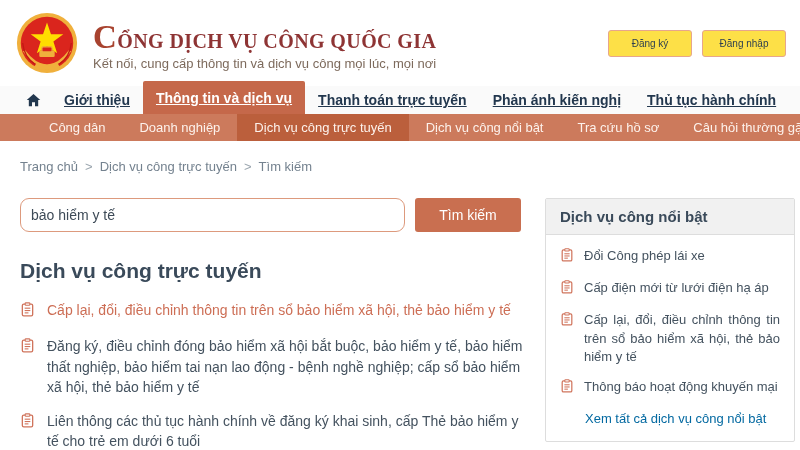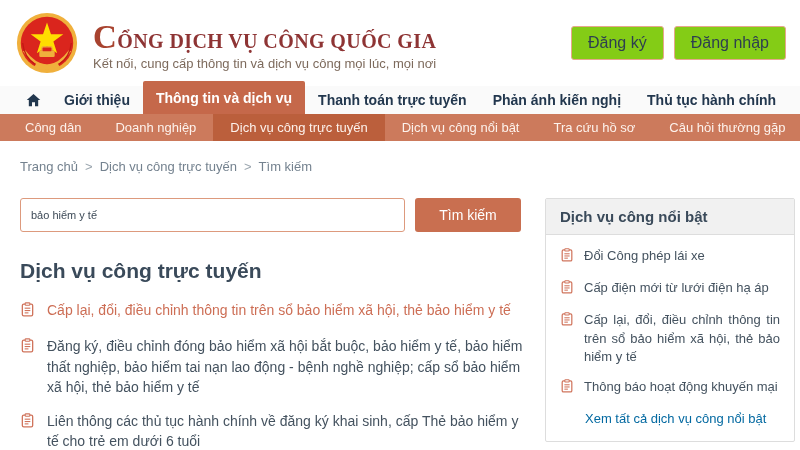--- a/index.html
+++ b/index.html
@@ -9,49 +9,49 @@
 
   
   .header { height: 86px; display: flex; align-items: center; padding: 0 14px 0 15px; background: #fff; }
   .emblem { width: 64px; height: 64px; flex: 0 0 auto; margin-right: 14px; }
   .brand { flex: 1 1 auto; padding-top: 4px; }
   .site-title { font-family: "Liberation Serif", serif; font-size: 20px; font-weight: 700;
     color: #8e3434; letter-spacing: 0.4px; line-height: 1.1; }
   .site-title::first-letter { font-size: 33px; color: #a8432f; font-weight: 700; }
   .tagline { font-size: 13px; color: #7d6a5c; }
   .auth { display: flex; gap: 10px; align-items: center; }
-  .auth button { background: #84cc16; border: 1px solid #e7a68c; border-radius: 3px;
-    color: #2e3f50; font-size: 16px; font-family: "Liberation Sans", sans-serif;
+  .auth button { background: #fde047; border: 1px solid #e7a68c; border-radius: 3px;
+    color: #2e3f50; font-size: 10px; font-family: "Liberation Sans", sans-serif;
     padding: 7px 16px; min-width: 84px; cursor: pointer; }
 
   
   .topnav { height: 28px; background: #fafafa; display: flex; align-items: flex-end; padding-left: 16px; }
   .topnav .nav-item { display: flex; align-items: center; height: 28px; padding: 0 13px;
-    font-size: 14px; font-weight: 700; color: #22374e; cursor: pointer; white-space: nowrap; }
+    font-size: 14px; font-weight: 700; color: #22374e; cursor: pointer; white-space: nowrap; text-decoration: underline; }
   .topnav .nav-item.active { height: 33px; background: #c5684a; color: #fff; border-radius: 2px 2px 0 0; }
   .topnav .home { padding: 0 10px; }
 
   
-  .subnav { height: 27px; background: #cc7a5c; display: flex; align-items: stretch; padding-left: 8px; }
+  .subnav { height: 27px; background: #cc7a5c; display: flex; align-items: stretch; padding-left: 32px; }
   .subnav .sub-item { display: flex; align-items: center; padding: 0 17px; font-size: 13px;
     color: #fdf2ec; cursor: pointer; white-space: nowrap; }
   .subnav .sub-item.active { background: #bb5f3c; }
 
   
   .breadcrumb { padding: 18px 20px 0; font-size: 13px; color: #74828f; display: flex; gap: 7px; align-items: center; }
   .breadcrumb .sep { color: #9aa5ae; }
   .breadcrumb .crumb { cursor: pointer; }
 
   
   .content { display: flex; padding: 0 20px; margin-top: 24px; align-items: flex-start; }
   .main { width: 505px; margin-right: 20px; flex: 0 0 auto; }
 
   .searchrow { display: flex; align-items: center; }
-  .search-input { width: 385px; height: 32px; border: 1px solid #dd9a7d; border-radius: 3px;
-    padding: 16px 10px; font-size: 11px; color: #3d4a57; font-family: "Liberation Sans", sans-serif; outline: none; }
+  .search-input { width: 385px; height: 32px; border: 1px solid #dd9a7d; border-radius: 9px;
+    padding: 16px 10px; font-size: 14px; color: #3d4a57; font-family: "Liberation Sans", sans-serif; outline: none; }
   .search-btn { width: 106px; height: 34px; margin-left: 10px; background: #c96f50; color: #fff;
     border: none; border-radius: 3px; font-size: 14px; font-family: "Liberation Sans", sans-serif; cursor: pointer; }
 
   .results-heading { margin-top: 27px; font-size: 21px; font-weight: 700; color: #3a4a5a; }
   .results { list-style: none; margin-top: 17px; }
   .result-item { display: flex; align-items: flex-start; gap: 12px; margin-bottom: 14px;
     font-size: 14px; line-height: 1.45; color: #44525f; cursor: pointer; }
   .result-item .doc-icon { flex: 0 0 auto; margin-top: 2px; }
   .result-item.highlight .item-text { color: #cd6e55; }
 

